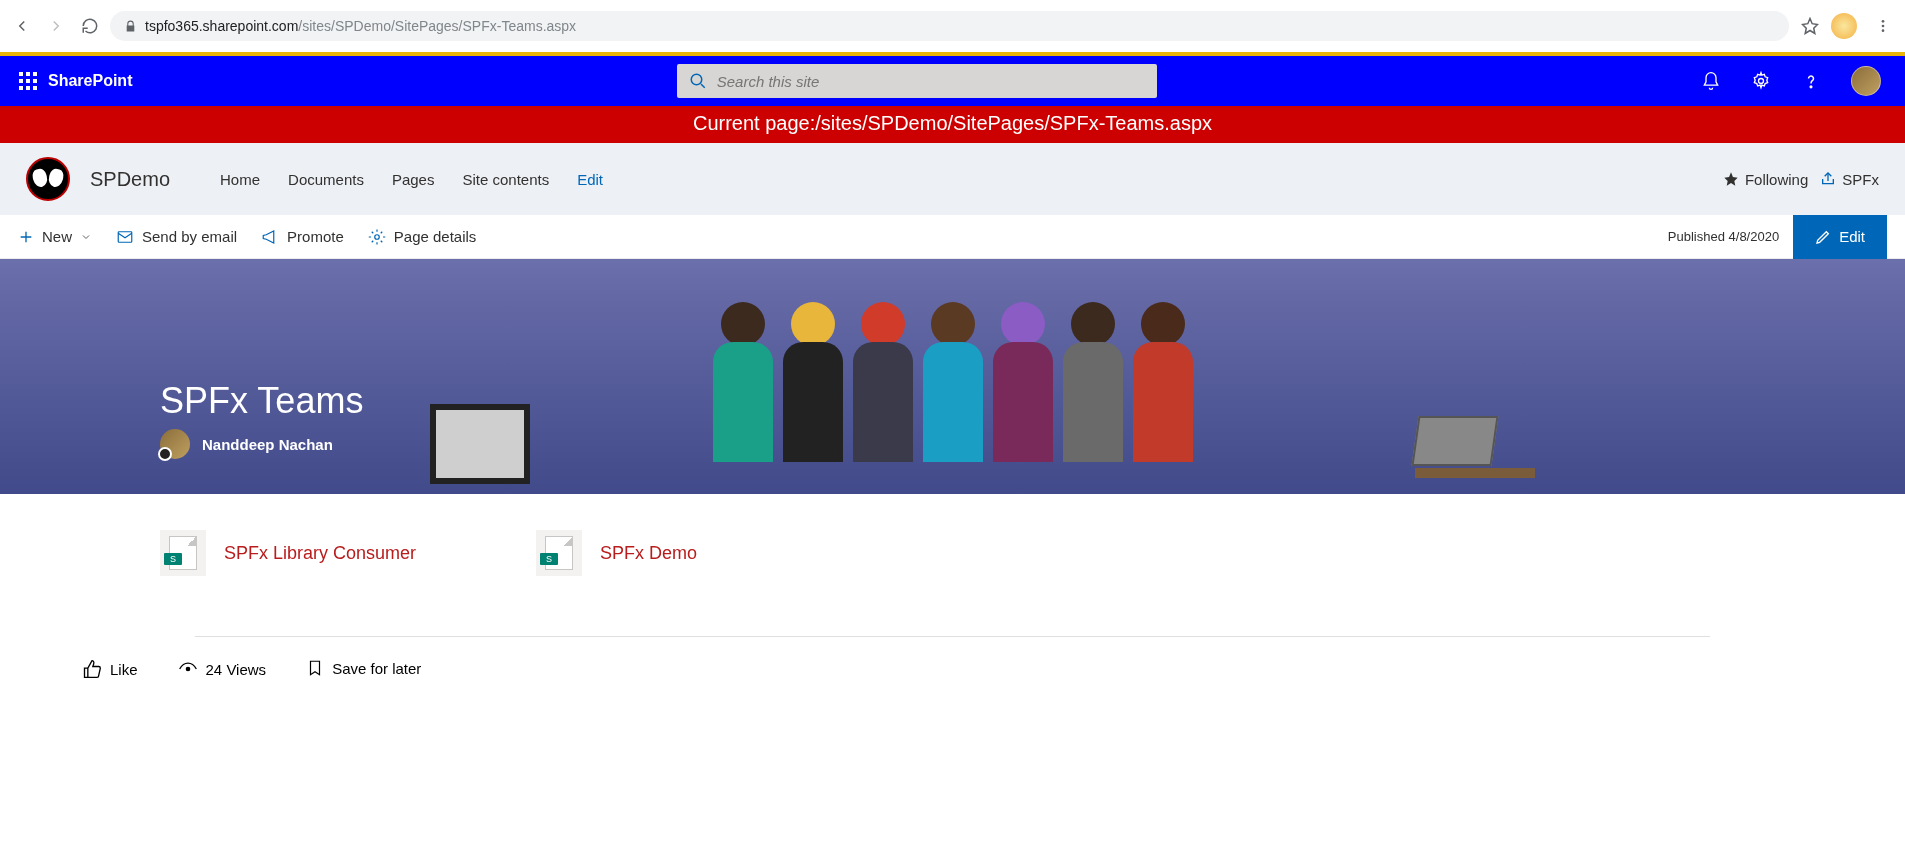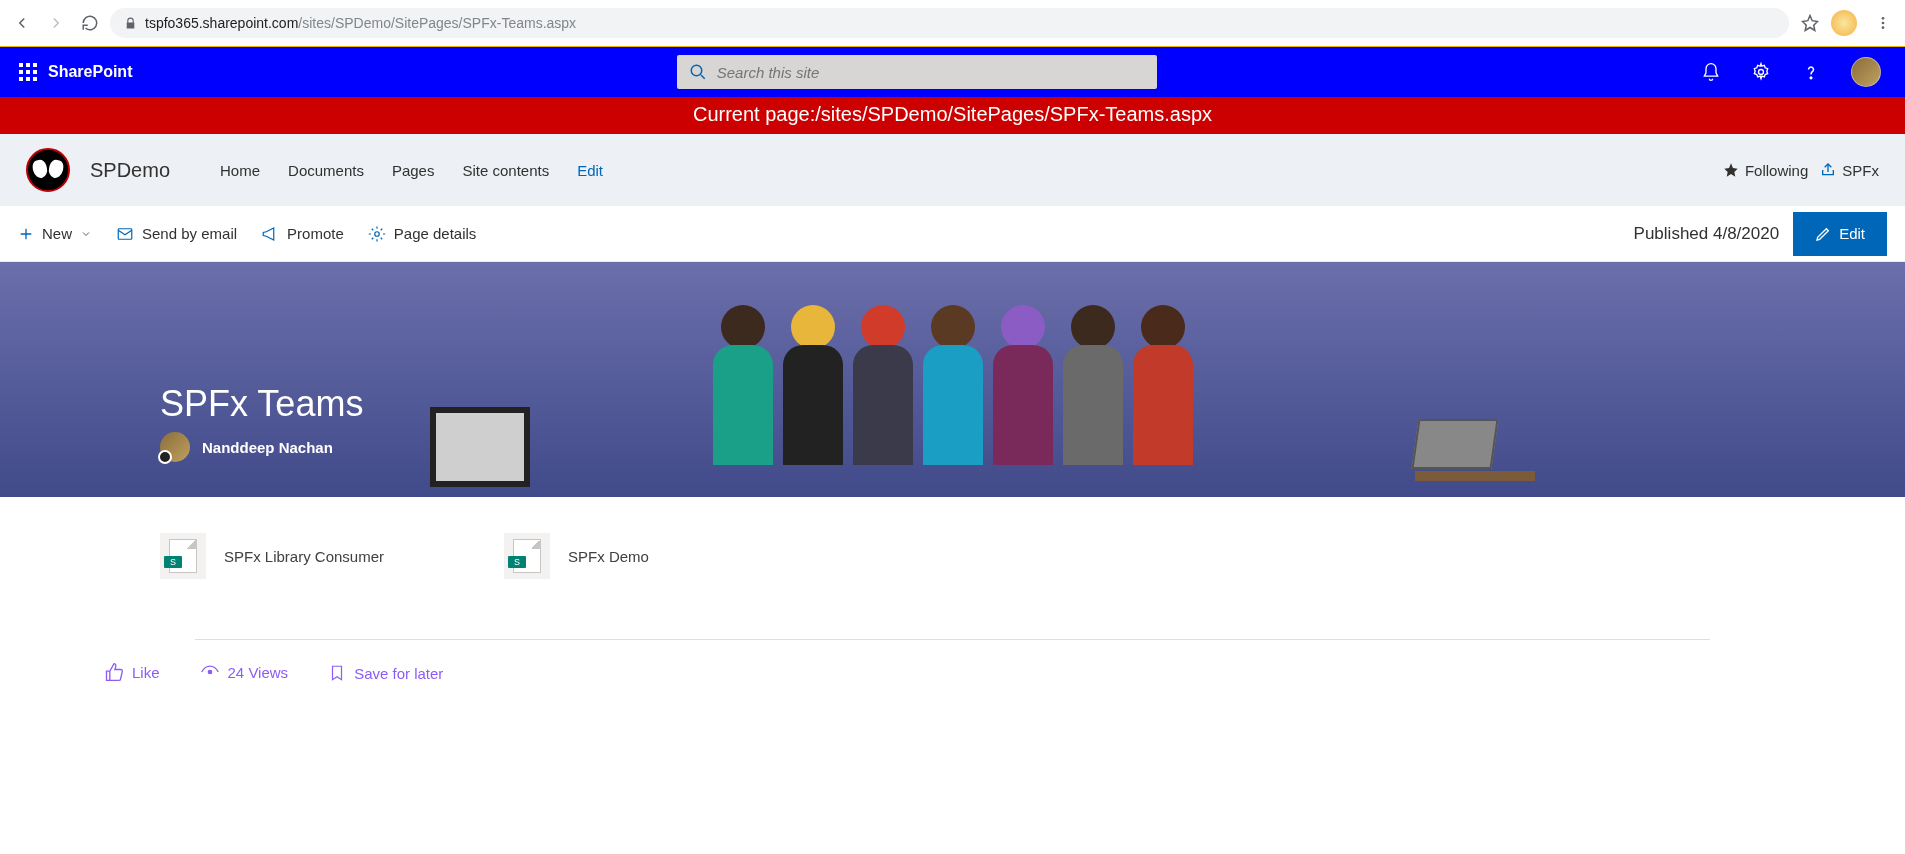--- a/index.html
+++ b/index.html
@@ -1,19 +1,19 @@
 <!DOCTYPE html>
 <html><head>
 <meta charset="utf-8">
 <style>
   * { box-sizing:border-box; margin:0; padding:0; font-family:"Segoe UI",Arial,sans-serif; }
   body { width:1905px; background:#fff; color:#323130; font-size:14px; overflow-x:hidden; }
 
   
-  .browser-bar { height:47px; display:flex; align-items:center; padding:0 8px; gap:6px; border-bottom:1px solid #eab308; background:#fff; }
+  .browser-bar { height:56px; display:flex; align-items:center; padding:0 8px; gap:6px; border-bottom:4px solid #eab308; background:#fff; }
   .nav-arrow { width:28px; height:28px; display:flex; align-items:center; justify-content:center; border-radius:50%; color:#5f6368; cursor:pointer; }
   .nav-arrow.disabled { color:#bfbfbf; cursor:default;}
   .reload { width:28px; height:28px; display:flex; align-items:center; justify-content:center; color:#5f6368; cursor:pointer;}
   .addr { flex:1; height:30px; border-radius:15px; background:#f1f3f4; display:flex; align-items:center; padding:0 14px; gap:8px; color:#3c4043; font-size:14px; }
   .addr .lock { color:#5f6368; }
   .addr .dim { color:#80868b; }
   .addr .dark { color:#202124; }
   .star { color:#5f6368; margin-left:6px;}
   .prof { width:26px; height:26px; border-radius:50%; background:radial-gradient(circle,#f9e79f,#f5b041); margin:0 6px; }
   .dots { color:#5f6368; padding:0 6px; cursor:pointer;}
@@ -40,25 +40,25 @@
   .site-logo::before { left:5px; transform:rotate(-15deg);}
   .site-logo::after { right:5px; transform:rotate(15deg);}
   .site-name { font-size:20px; color:#323130; margin-right:10px;}
   .site-nav { display:flex; gap:28px; margin-left:20px;}
   .site-nav a { color:#323130; text-decoration:none; font-size:15px; cursor:pointer;}
   .site-nav a.active { color:#0067b8; }
   .site-actions { margin-left:auto; display:flex; gap:12px; align-items:center; }
   .site-actions .act { display:flex; align-items:center; gap:6px; color:#323130; cursor:pointer; font-size:15px;}
 
   
-  .cmd-bar { display:flex; align-items:center; padding:0 18px; height:56px; background:#fff; border-bottom:1px solid #edebe9;}
+  .cmd-bar { display:flex; align-items:center; padding:0 18px; height:44px; background:#fff; border-bottom:1px solid #edebe9;}
   .cmd { display:flex; align-items:center; gap:8px; color:#323130; margin-right:24px; cursor:pointer; font-size:15px;}
   .cmd .blue { color:#0067b8; }
   .cmd-right { margin-left:auto; display:flex; align-items:center; gap:14px; }
-  .pub { color:#323130; font-size:17px;}
+  .pub { color:#323130; font-size:13px;}
   .edit-btn { background:#0067b8; color:#fff; display:flex; align-items:center; gap:8px; padding:0 22px; height:44px; cursor:pointer; font-size:15px;}
 
   
   .hero { height:235px; background:linear-gradient(180deg,#6b6fab 0%,#414a8a 100%); position:relative; color:#fff; overflow:hidden;}
   .hero-art { position:absolute; left:50%; transform:translateX(-50%); bottom:0; display:flex; gap:-10px;}
   .person { width:70px; height:200px; position:relative;}
   .person .head { width:44px; height:44px; border-radius:50%; position:absolute; top:8px; left:13px;}
   .person .body { width:60px; height:120px; position:absolute; top:48px; left:5px; border-radius:20px 20px 0 0;}
   .frame { position:absolute; width:100px; height:80px; border:6px solid #222; background:#cfcfcf; left:430px; bottom:10px;}
   .laptop { position:absolute; right:370px; bottom:8px; width:120px; height:70px;}
@@ -69,26 +69,26 @@
   .hero-author .av { width:30px; height:30px; border-radius:50%; background:linear-gradient(135deg,#8a6d3b,#c0a060); position:relative;}
   .hero-author .av::after { content:""; position:absolute; width:10px; height:10px; border-radius:50%; background:#222; border:2px solid #fff; bottom:-2px; left:-2px;}
 
   
   .links { padding:36px 160px 20px; display:flex; gap:120px;}
   .link-card { display:flex; align-items:center; gap:18px; cursor:pointer;}
   .link-thumb { width:46px; height:46px; background:#f3f2f1; display:flex; align-items:center; justify-content:center; position:relative;}
   .doc-icon { width:28px; height:34px; background:#fff; border:1px solid #c8c6c4; position:relative;}
   .doc-icon::before { content:""; position:absolute; right:-1px; top:-1px; width:10px; height:10px; background:linear-gradient(135deg,transparent 50%,#c8c6c4 50%);}
   .doc-icon .badge { position:absolute; left:-6px; bottom:4px; width:18px; height:12px; background:#008272; color:#fff; font-size:9px; display:flex; align-items:center; justify-content:center; border-radius:1px;}
-  .link-label { font-size:15px; color:#404040;}
+  .link-label { font-size:18px; color:#b91c1c;}
 
   .divider { margin:40px 195px 0; border:none; border-top:1px solid #e1dfdd;}
 
   
-  .social { padding:22px 104px; display:flex; gap:40px; align-items:flex-end; color:#8b5cf6; font-size:15px;}
+  .social { padding:22px 82px; display:flex; gap:40px; align-items:flex-start; color:#000000; font-size:15px;}
   .social .item { display:flex; align-items:center; gap:8px; cursor:pointer;}
 
   svg { display:block; }
 </style>
 </head>
 <body>
 
 <div class="browser-bar">
   <div class="nav-arrow">
     <svg width="18" height="18" viewBox="0 0 24 24" fill="none" stroke="currentColor" stroke-width="2">

